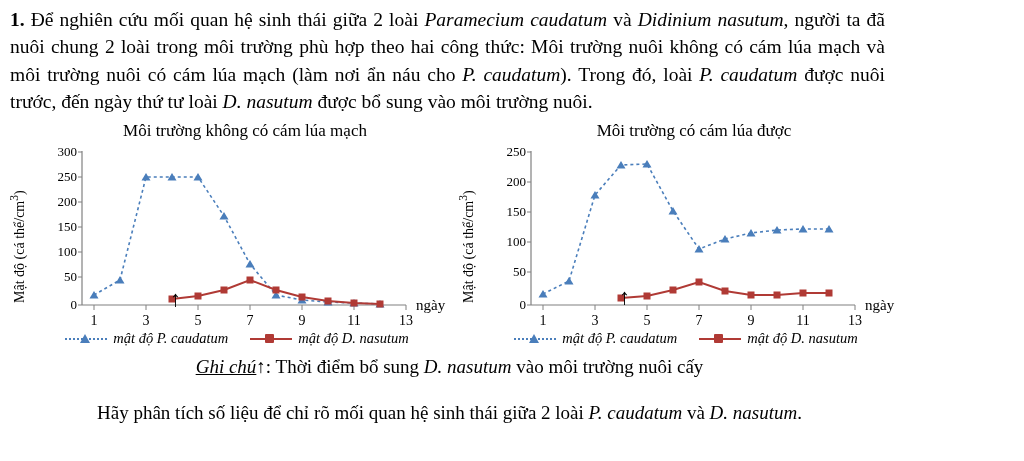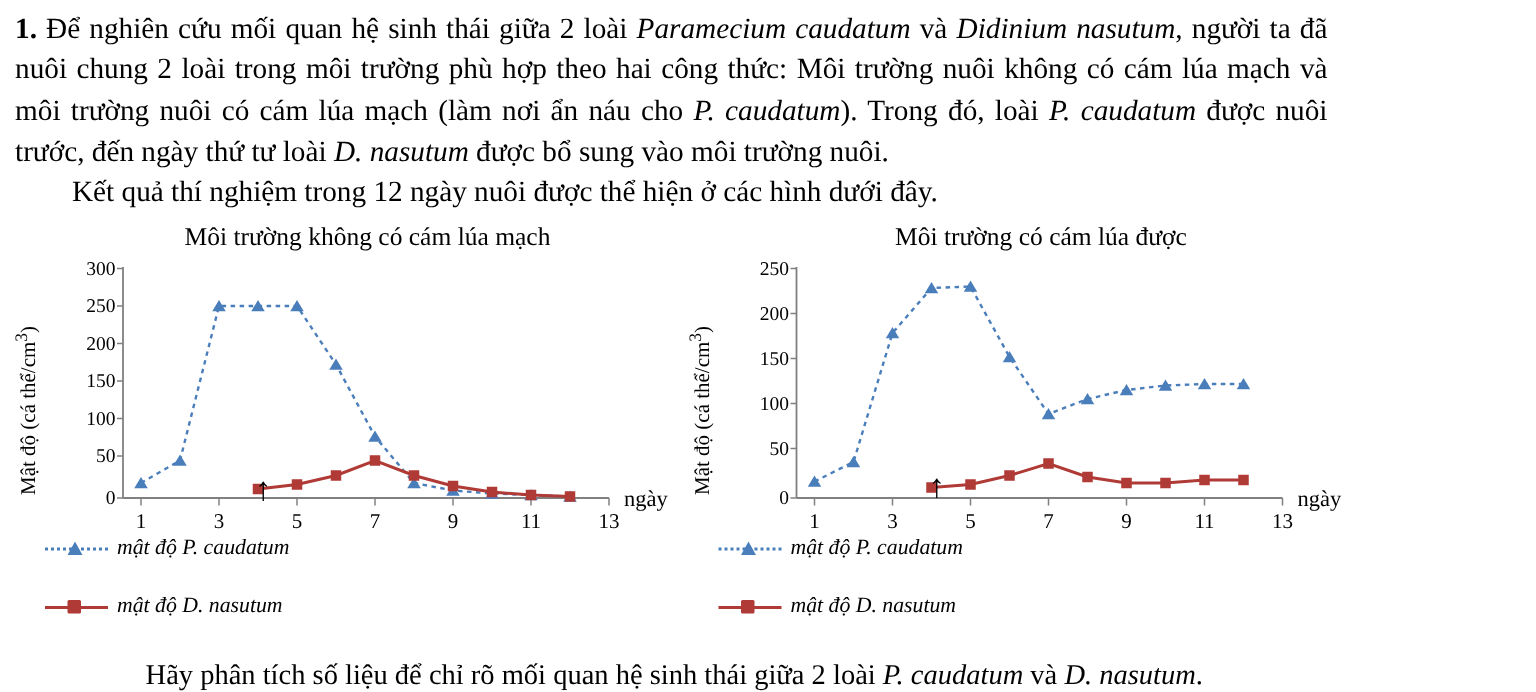--- a/index.html
+++ b/index.html
@@ -73,21 +73,20 @@
   .ylabel.pos {
     top: 160px;
   }
   .svg-holder {
     position: absolute;
     left: 18px;
     top: 0;
   }
   .legend {
     display: flex;
-    flex-direction: column;
     justify-content: center;
     gap: 22px;
     font-size: 14.5px;
     font-style: italic;
     margin-top: 2px;
     padding-left: 24px;
   }
   .legend-item {
     display: flex;
     align-items: center;
@@ -158,21 +157,20 @@
 </head>
 <body>
 
 <div class="page">
 
   <div class="intro">
     <p>
       <span class="bold">1.</span>
       <span>Để nghiên cứu mối quan hệ sinh thái giữa 2 loài </span><span class="it">Paramecium caudatum</span><span> và </span><span class="it">Didinium nasutum</span><span>, người ta đã nuôi chung 2 loài trong môi trường phù hợp theo hai công thức: Môi trường nuôi không có cám lúa mạch và môi trường nuôi có cám lúa mạch (làm nơi ẩn náu cho </span><span class="it">P. caudatum</span><span>). Trong đó, loài </span><span class="it">P. caudatum</span><span> được nuôi trước, đến ngày thứ tư loài </span><span class="it">D. nasutum</span><span> được bổ sung vào môi trường nuôi.</span>
     </p>
-    <p class="indent">Kết quả thí nghiệm trong 12 ngày nuôi được thể hiện ở các hình dưới đây.</p>
   </div>
 
   <div class="charts">
 
     <div class="chart-block">
       <div class="chart-title">Môi trường không có cám lúa mạch</div>
       <div class="plot-wrap">
         <div class="ylabel pos">Mật độ (cá thể/cm<sup>3</sup>)</div>
         <div class="svg-holder">
           <svg width="460" height="185" viewBox="0 0 460 185">
@@ -365,18 +363,21 @@
               <span class="mk"></span>
             </span>
           <span>mật độ D. nasutum</span>
         </div>
       </div>
     </div>
 
   </div>
 
   <div class="footer">
+    <div class="note">
+      <span class="u">Ghi chú</span><span>↑</span><span>: Thời điểm bổ sung </span><span class="it">D. nasutum</span><span> vào môi trường nuôi cấy</span>
+    </div>
     <div class="final">
       <span>Hãy phân tích số liệu để chỉ rõ mối quan hệ sinh thái giữa 2 loài </span><span class="it">P. caudatum</span><span> và </span><span class="it">D. nasutum</span><span>.</span>
     </div>
   </div>
 
 </div>
 
 </body></html>

